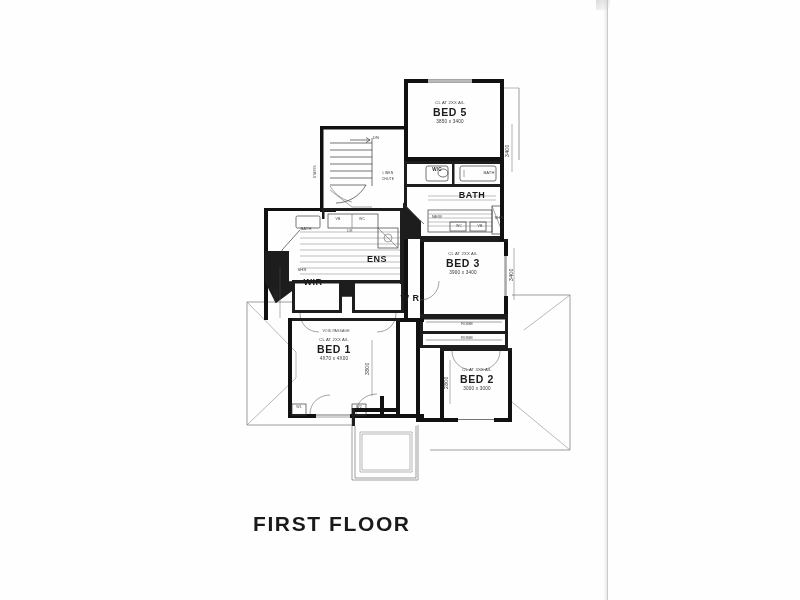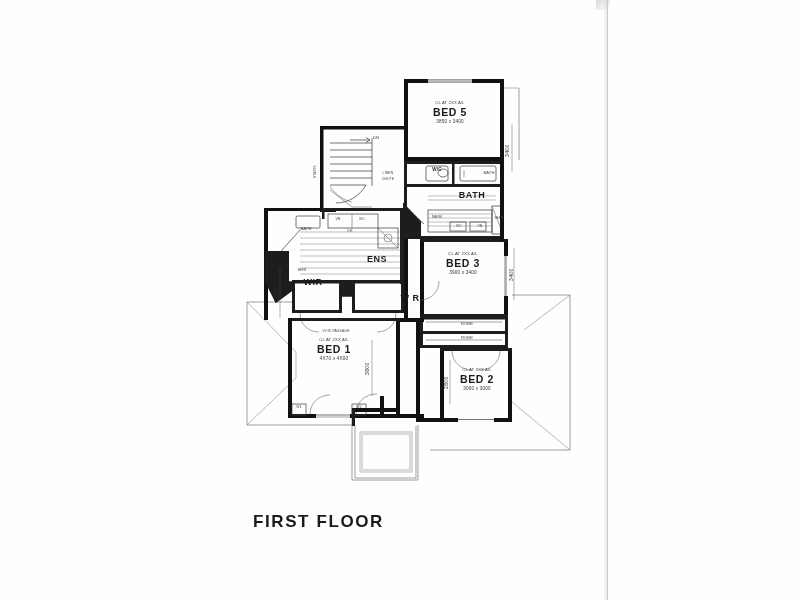--- a/index.html
+++ b/index.html
@@ -50,21 +50,21 @@
   }
   #plan-svg {
     position: absolute;
     left: 0;
     top: 0;
   }
   #title-block {
     position: absolute;
     left: 253px;
     top: 512px;
-    font-size: 17px;
+    font-size: 21px;
     font-weight: bold;
     letter-spacing: 1.6px;
     color: #1a1a1a;
     white-space: nowrap;
   }
   .lbl {
     position: absolute;
     white-space: nowrap;
     color: #1b1b1b;
     line-height: 1.05;

